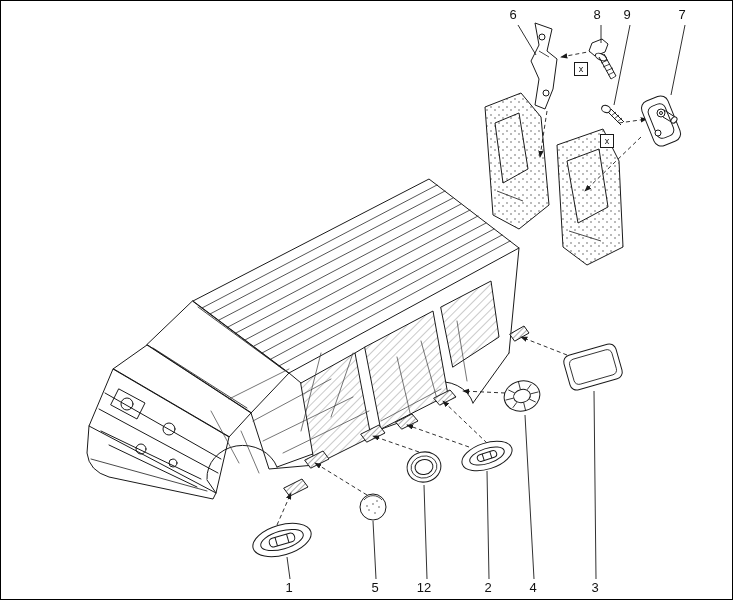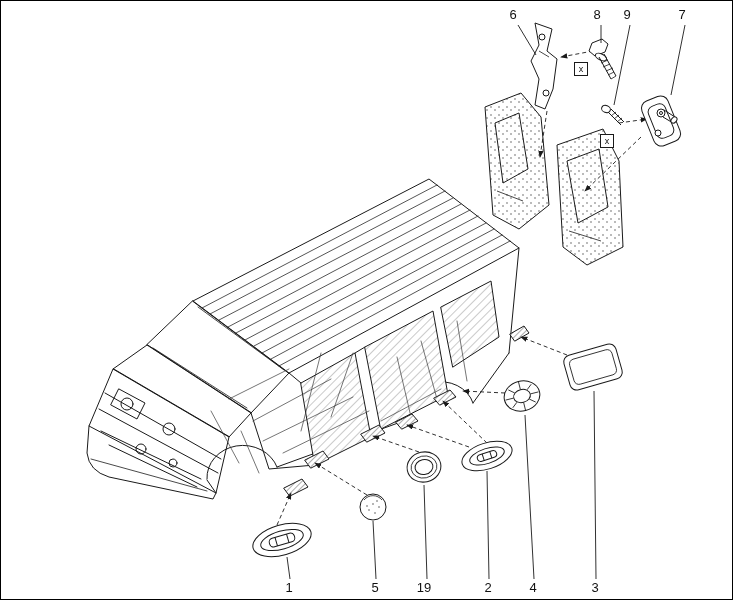--- a/index.html
+++ b/index.html
@@ -268,21 +268,21 @@
   </g>
 </svg>
 
 <div class="lbl" style="left:512px;top:7px">6</div>
 <div class="lbl" style="left:596px;top:7px">8</div>
 <div class="lbl" style="left:626px;top:7px">9</div>
 <div class="lbl" style="left:681px;top:7px">7</div>
 
 <div class="lbl" style="left:288px;top:580px">1</div>
 <div class="lbl" style="left:374px;top:580px">5</div>
-<div class="lbl" style="left:423px;top:580px">19</div>
+<div class="lbl" style="left:423px;top:580px">12</div>
 <div class="lbl" style="left:487px;top:580px">2</div>
 <div class="lbl" style="left:532px;top:580px">4</div>
 <div class="lbl" style="left:594px;top:580px">3</div>
 
 <div class="xbox" style="left:580px;top:68px">x</div>
 <div class="xbox" style="left:606px;top:140px">x</div>
 
 </div>
 
 </body></html>

